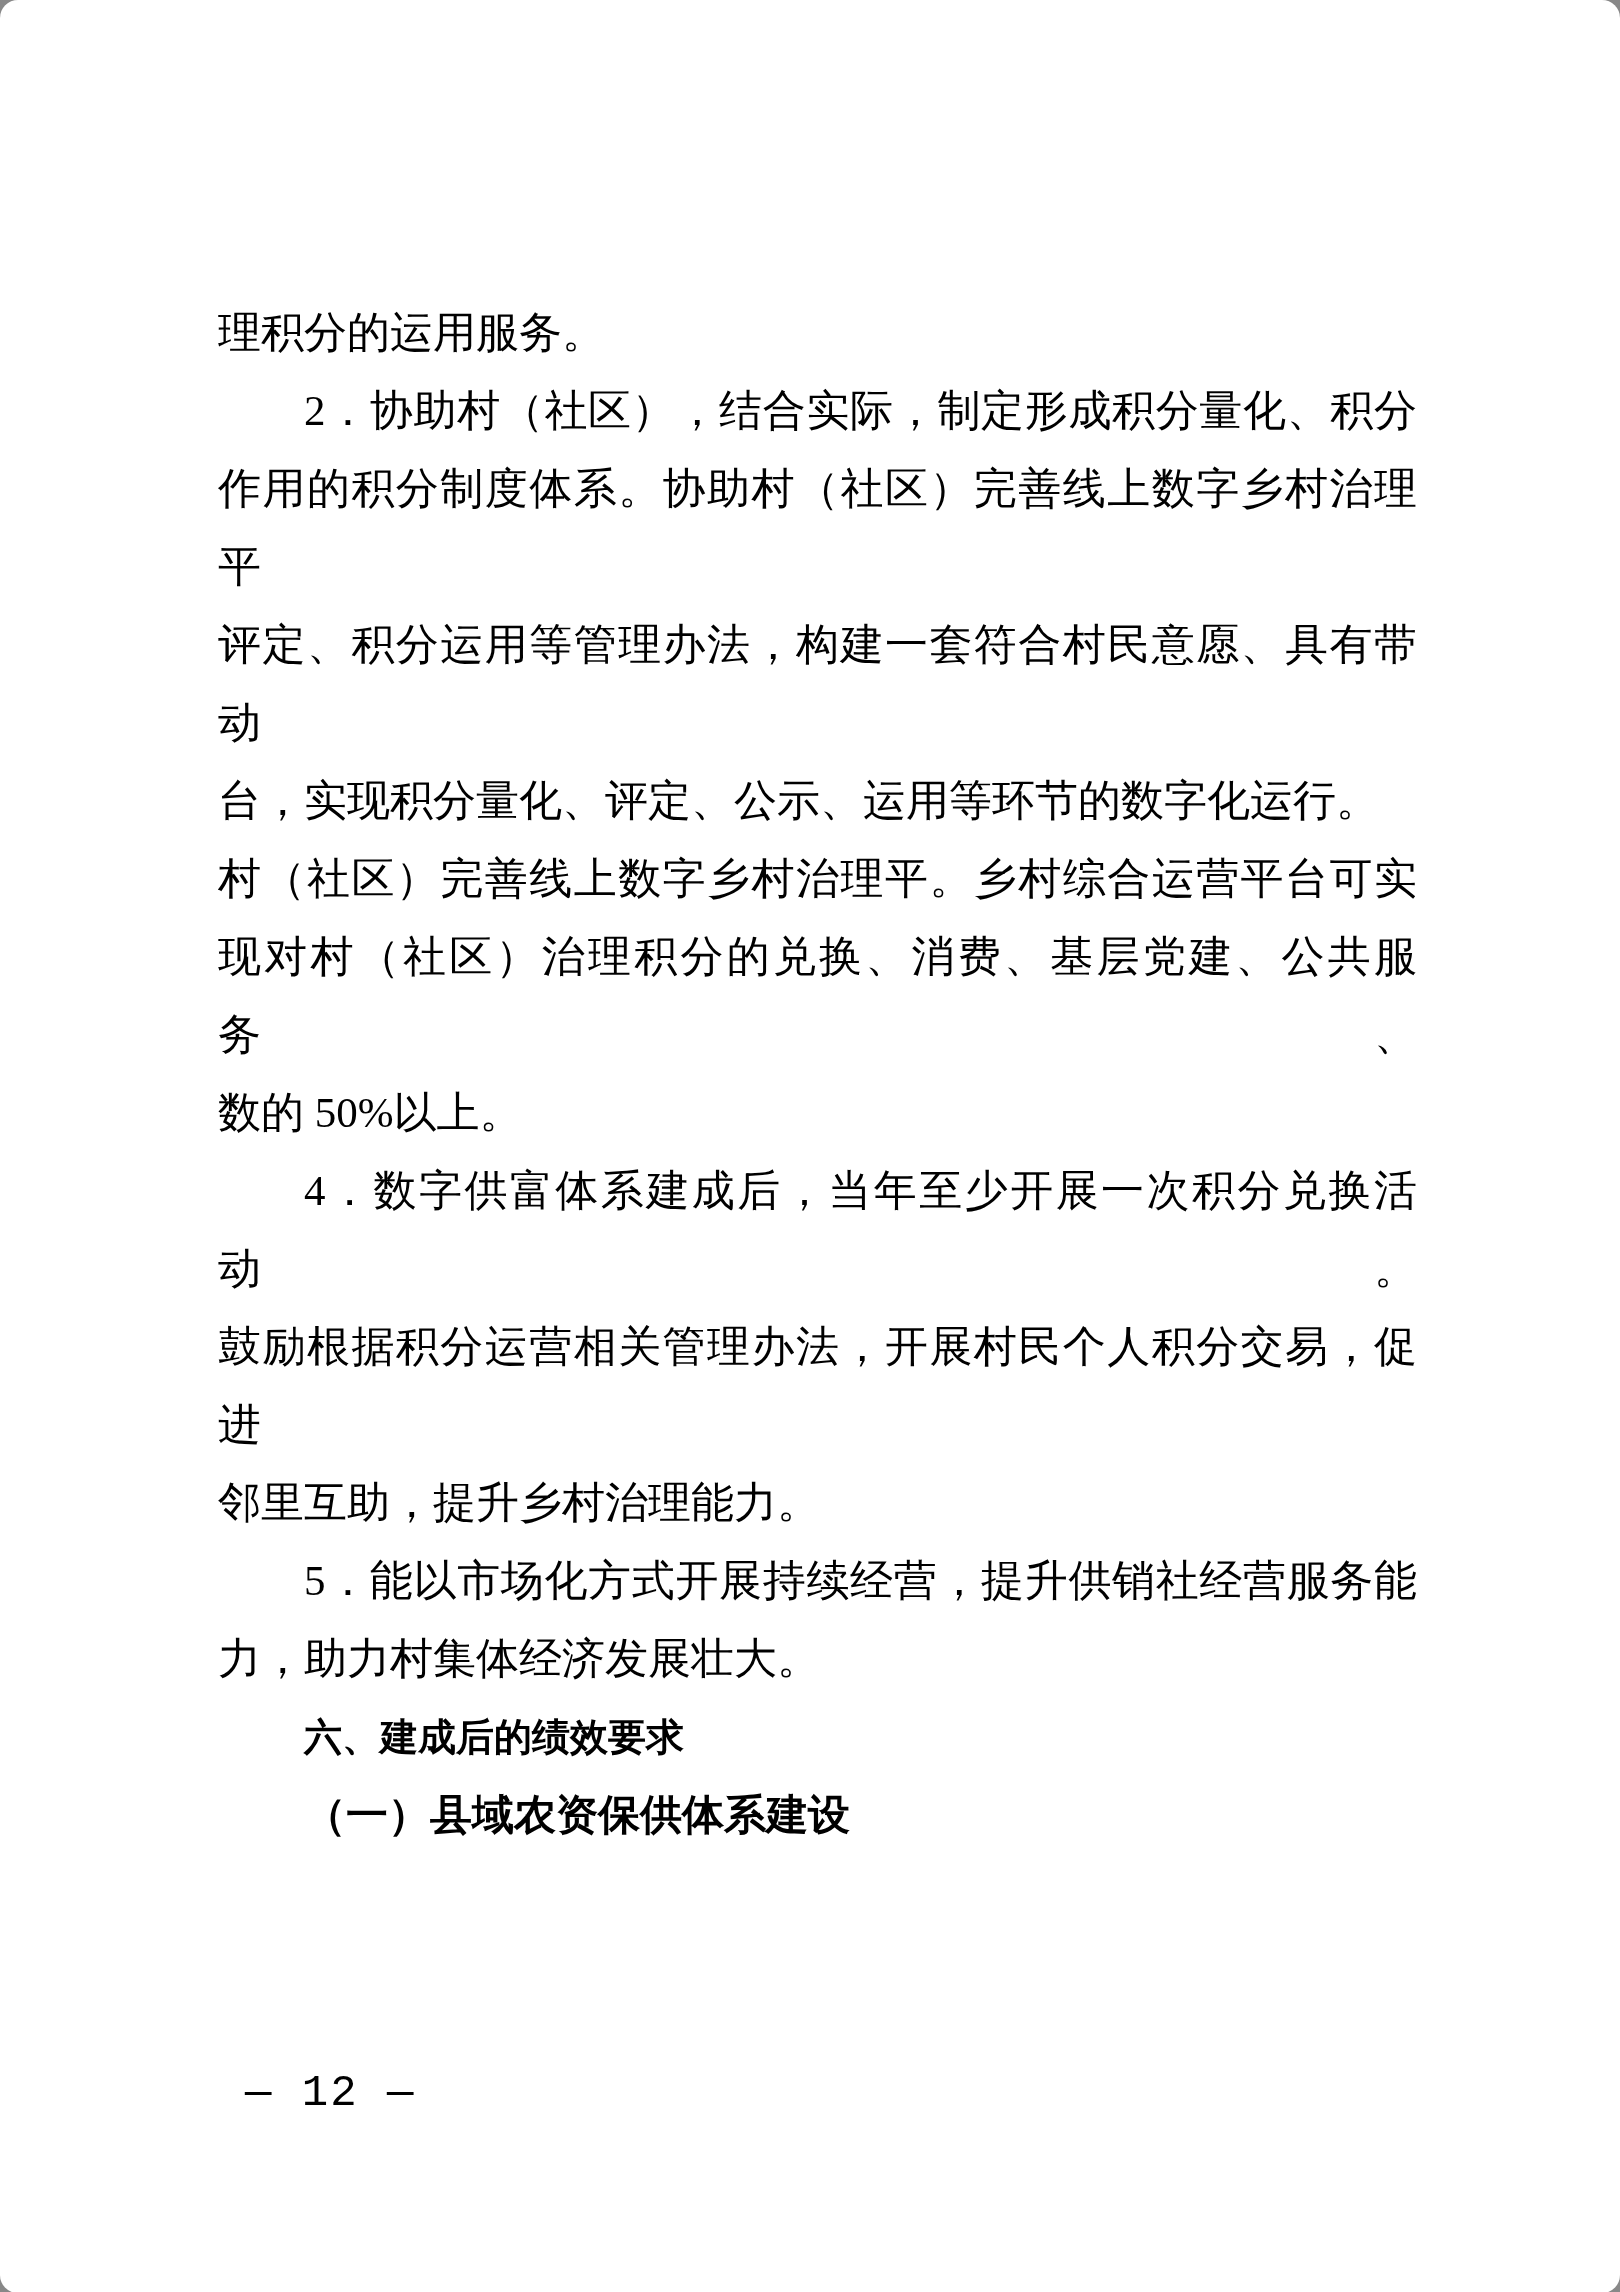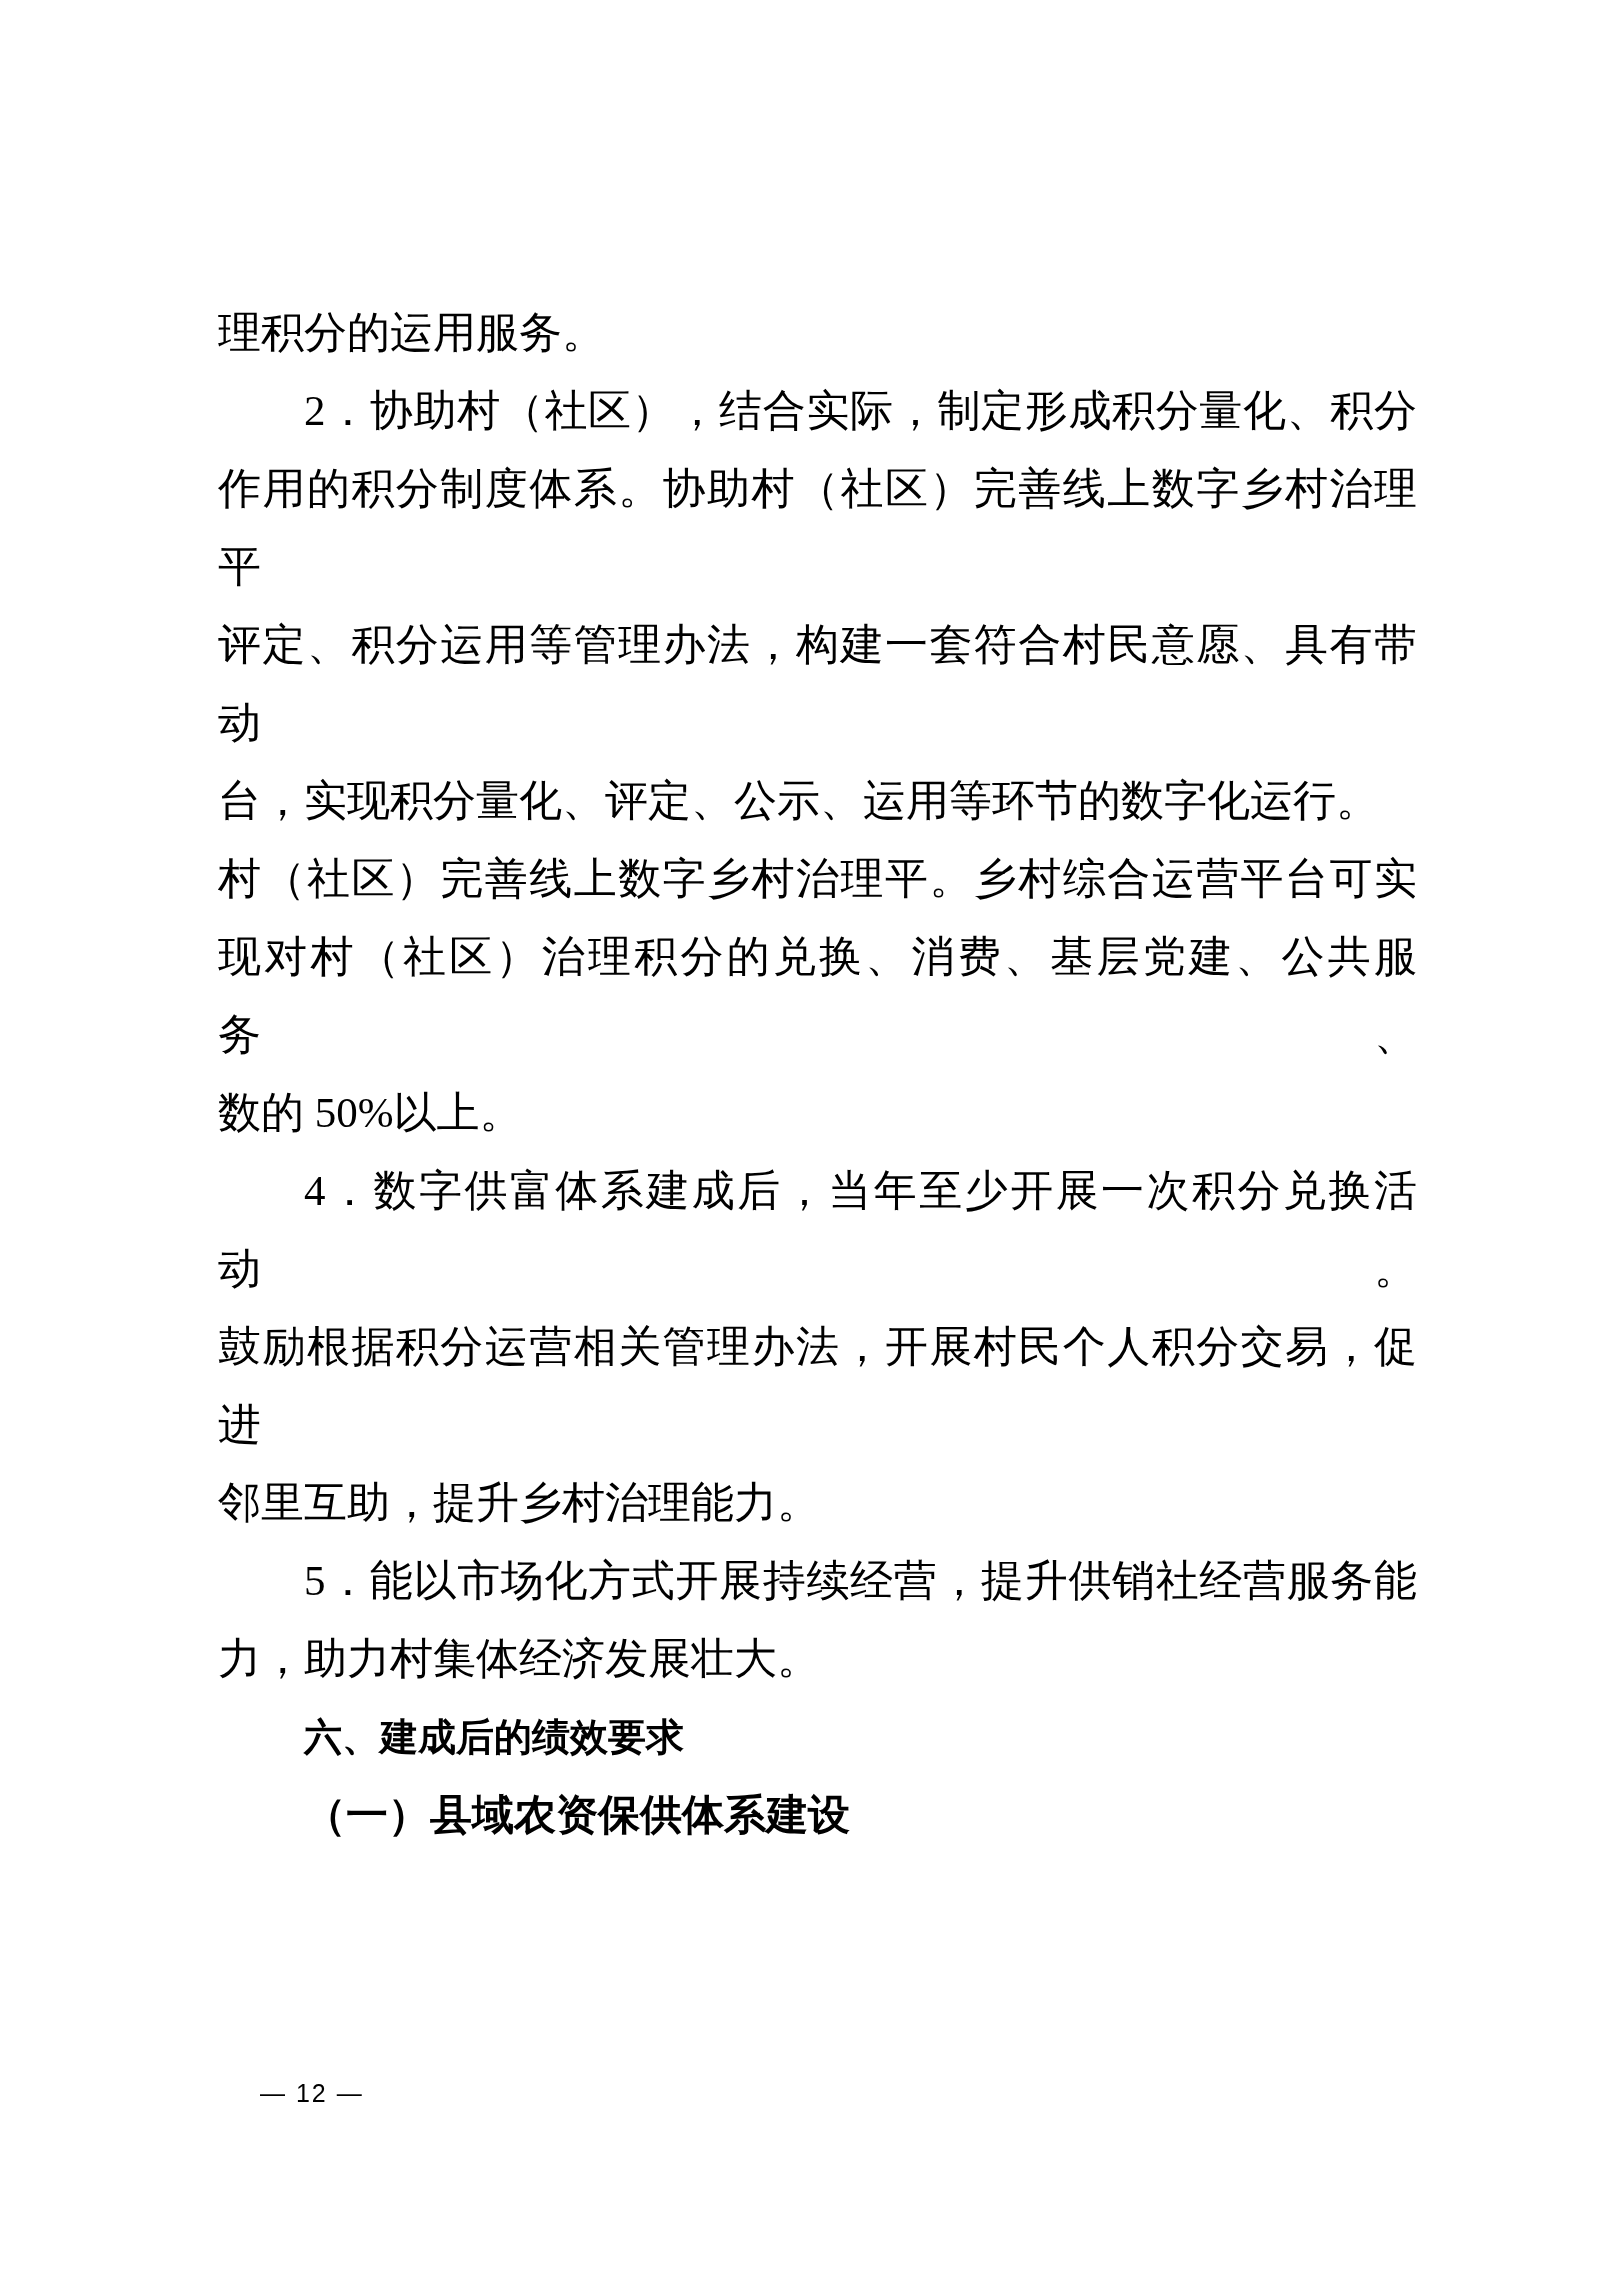--- a/index.html
+++ b/index.html
@@ -4,20 +4,21 @@
 <style>
   html,body{margin:0;padding:0;background:#888;}
   .page{
     position:relative;
     width:1620px;height:2293px;
     background:#ffffff;
     margin:0 auto;
     overflow:hidden;
     font-family:"Liberation Serif","DejaVu Serif",serif;
     color:#000;
+    border-radius:18px;
   }
   .content{
     position:absolute;
     left:218px;top:294px;width:1199px;
   }
   .line{
     font-size:43px;
     line-height:78px;
     white-space:normal;
     text-align:justify;
@@ -34,24 +35,24 @@
     font-family:"Liberation Sans","DejaVu Sans",sans-serif;
     font-weight:700;
     font-size:38px;
   }
   .line.h-kai{
     font-weight:700;
     font-size:42px;
   }
   .page-num{
     position:absolute;
-    left:260px;top:2074px;
-    font-size:25px;
+    left:245px;top:2074px;
+    font-size:44px;
     line-height:39px;
-    font-family:Liberation Sans, sans-serif;
+    font-family:Liberation Mono, monospace;
     letter-spacing:2px;
   }
 </style>
 </head>
 <body>
 
 <div class="page">
   <div class="content">
     <div class="line">理积分的运用服务。</div>
     <div class="line ind full">2．协助村（社区），结合实际，制定形成积分量化、积分</div>

